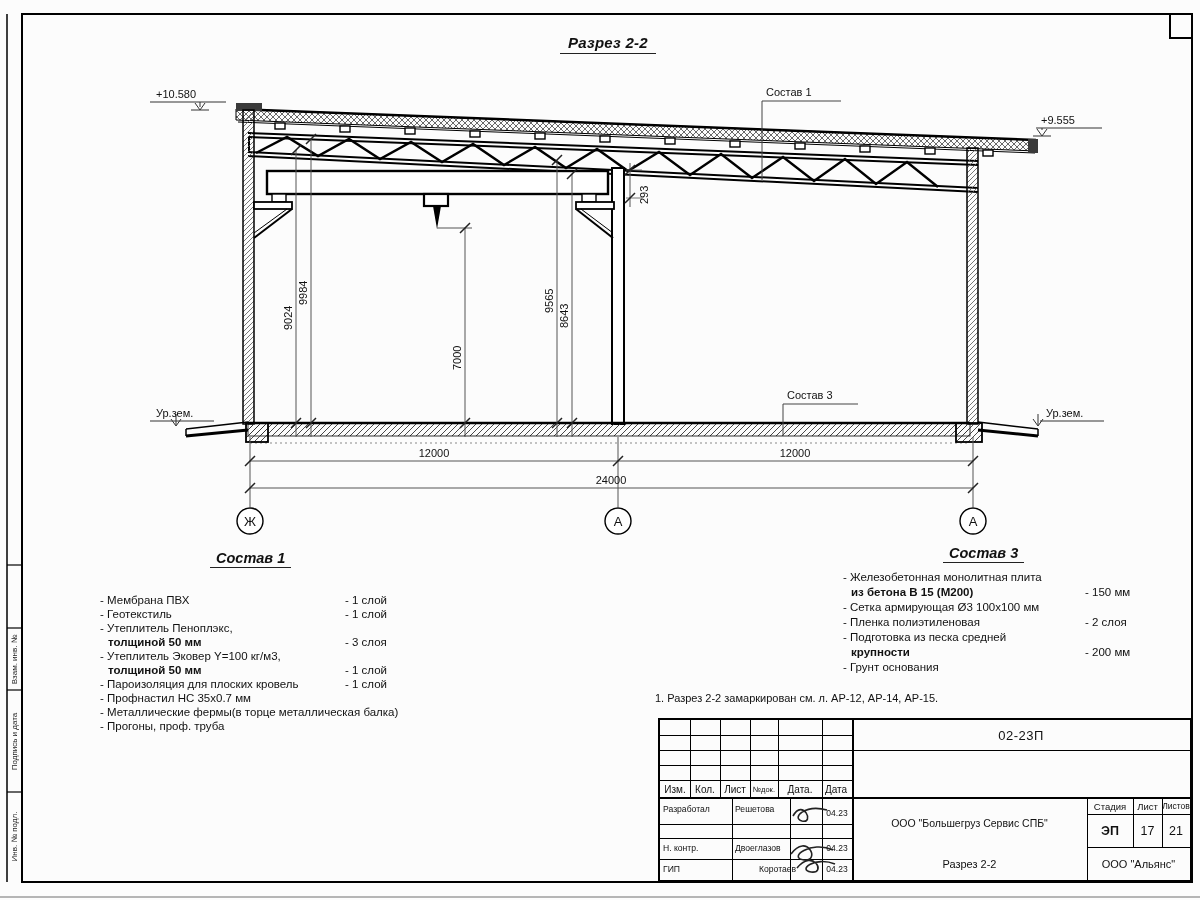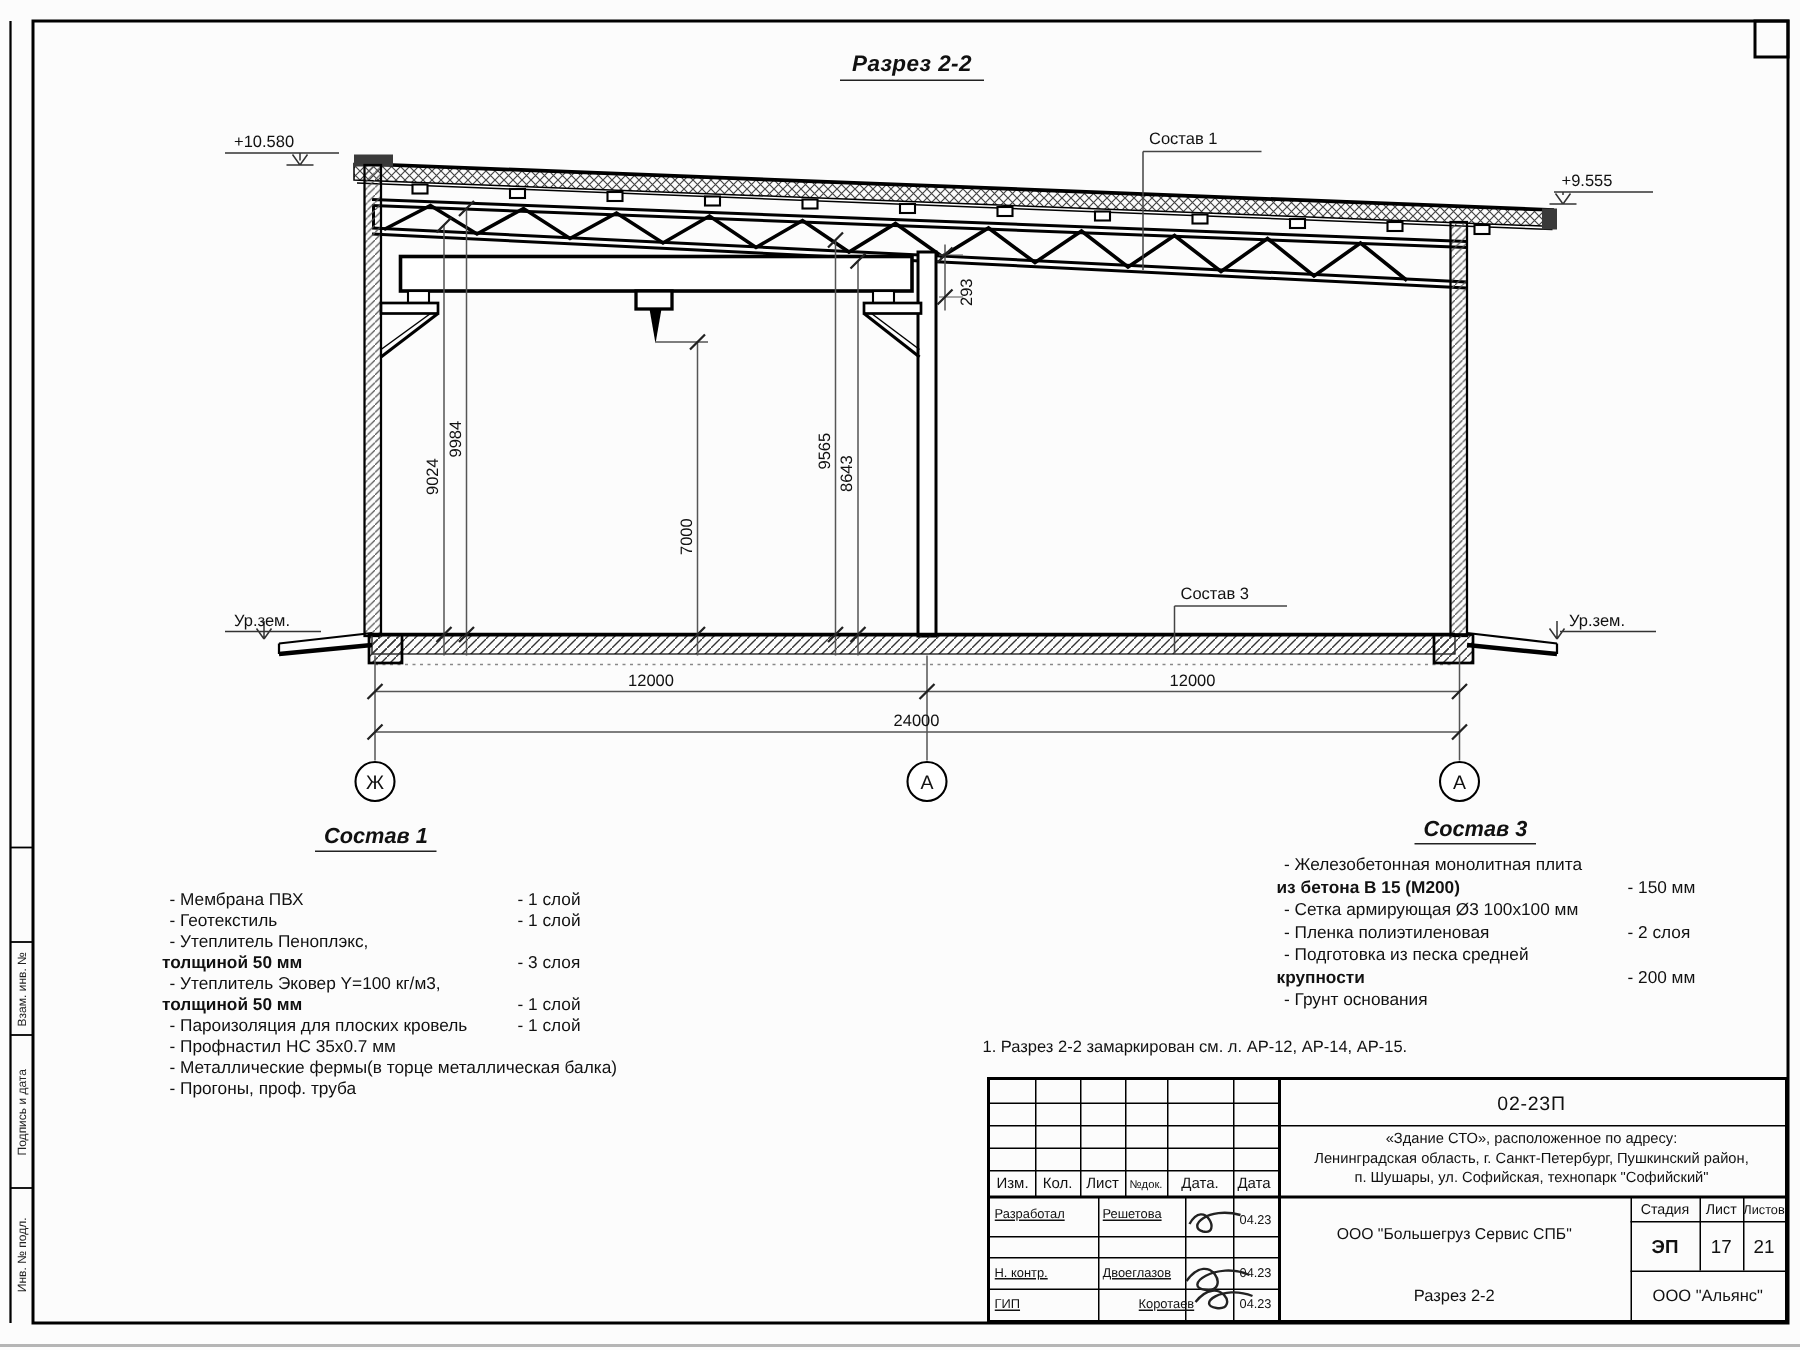--- a/index.html
+++ b/index.html
@@ -14,34 +14,34 @@
     font-weight:bold;border-bottom:1.5px solid #222;padding:0 8px 2px 8px;
     letter-spacing:.3px;
   }
   
   .lg{position:absolute;font-size:11.5px;}
   .lg .hd{position:absolute;font-style:italic;font-weight:bold;font-size:14.5px;
     border-bottom:1px solid #222;padding:0 6px 1px 6px;white-space:nowrap;}
   .lines{position:absolute;left:0;}
   .lrow{position:relative;height:14px;white-space:nowrap;}
   #legend3 .lrow{height:15px;}
-  .lrow .nm{position:absolute;left:21px;top:0;}
+  .lrow .nm{position:absolute;left:8px;top:0;}
   .lrow.ind .nm{left:16px;font-weight:bold;}
   .lrow .qty{position:absolute;left:253px;top:0;}
   #legend3 .lrow .qty{left:250px;}
   #note{position:absolute;left:655px;top:692px;font-size:11px;}
   
   #stamp{position:absolute;left:658px;top:718px;width:534px;height:164px;
     border:2px solid #000;box-sizing:border-box;background:#fff0;}
   #stamp .hl{position:absolute;height:0;border-top:1px solid #000;}
   #stamp .vl{position:absolute;width:0;border-left:1px solid #000;}
   #stamp .thick{border-width:2px;}
   #stamp .cell{position:absolute;overflow:hidden;display:flex;align-items:center;
     justify-content:center;text-align:center;}
-  #stamp .lft{justify-content:flex-start;text-align:left;text-decoration:underline;}
+  #stamp .lft{justify-content:flex-start;text-align:left;}
   
   .vcell{position:absolute;left:7px;width:15px;display:flex;align-items:center;
     justify-content:center;overflow:visible;}
   .vcell span{transform:rotate(-90deg);white-space:nowrap;font-size:8px;color:#222;}
 </style>
 </head>
 <body>
 
 <svg id="drawing" width="1200" height="900" viewBox="0 0 1200 900" style="position:absolute;left:0;top:0;">
   <defs>
@@ -344,25 +344,20 @@
   <div class="cell lft" style="left:3px;top:142px;width:68px;height:14px;font-size:8.6px;">ГИП</div>
   <div class="cell lft" style="left:75px;top:142px;width:54px;height:14px;font-size:8.6px;margin-left:24px;">Коротаев</div>
   <div class="cell" style="left:163px;top:142px;width:28px;height:14px;font-size:8.5px;">04.23</div>
 
   <svg width="60" height="85" viewBox="0 0 60 85" style="position:absolute;left:125px;top:76px;">
     <path d="M8,20 C18,2 30,28 17,25 C6,22 20,8 42,14" fill="none" stroke="#222" stroke-width="1.6"></path>
     <path d="M6,58 C22,36 36,66 19,64 C2,62 26,44 48,54 M12,72 C28,52 42,78 26,76 C12,74 30,60 50,68" fill="none" stroke="#222" stroke-width="1.6"></path>
   </svg>
 
   <div class="cell" style="left:192px;top:0;width:338px;height:30px;font-size:13px;letter-spacing:.5px;">02-23П</div>
-  <div style="position:absolute;left:194px;top:33px;width:334px;height:44px;text-align:center;font-size:9.8px;line-height:13px;">
-    <div>«Здание СТО», расположенное по адресу:</div>
-    <div>Ленинградская область, г. Санкт-Петербург, Пушкинский район,</div>
-    <div>п. Шушары, ул. Софийская, технопарк "Софийский"</div>
-  </div>
   <div class="cell" style="left:192px;top:78px;width:235px;height:49px;font-size:10.5px;">ООО "Большегруз Сервис СПБ"</div>
   <div class="cell" style="left:427px;top:78px;width:46px;height:16px;font-size:9.5px;">Стадия</div>
   <div class="cell" style="left:473px;top:78px;width:29px;height:16px;font-size:9.5px;">Лист</div>
   <div class="cell" style="left:502px;top:78px;width:28px;height:16px;font-size:8.5px;">Листов</div>
   <div class="cell" style="left:427px;top:94px;width:46px;height:33px;font-size:12.5px;font-weight:bold;">ЭП</div>
   <div class="cell" style="left:473px;top:94px;width:29px;height:33px;font-size:12.5px;">17</div>
   <div class="cell" style="left:502px;top:94px;width:28px;height:33px;font-size:12.5px;">21</div>
   <div class="cell" style="left:192px;top:127px;width:235px;height:33px;font-size:11px;">Разрез 2-2</div>
   <div class="cell" style="left:427px;top:127px;width:103px;height:33px;font-size:11px;">ООО "Альянс"</div>
 </div>

